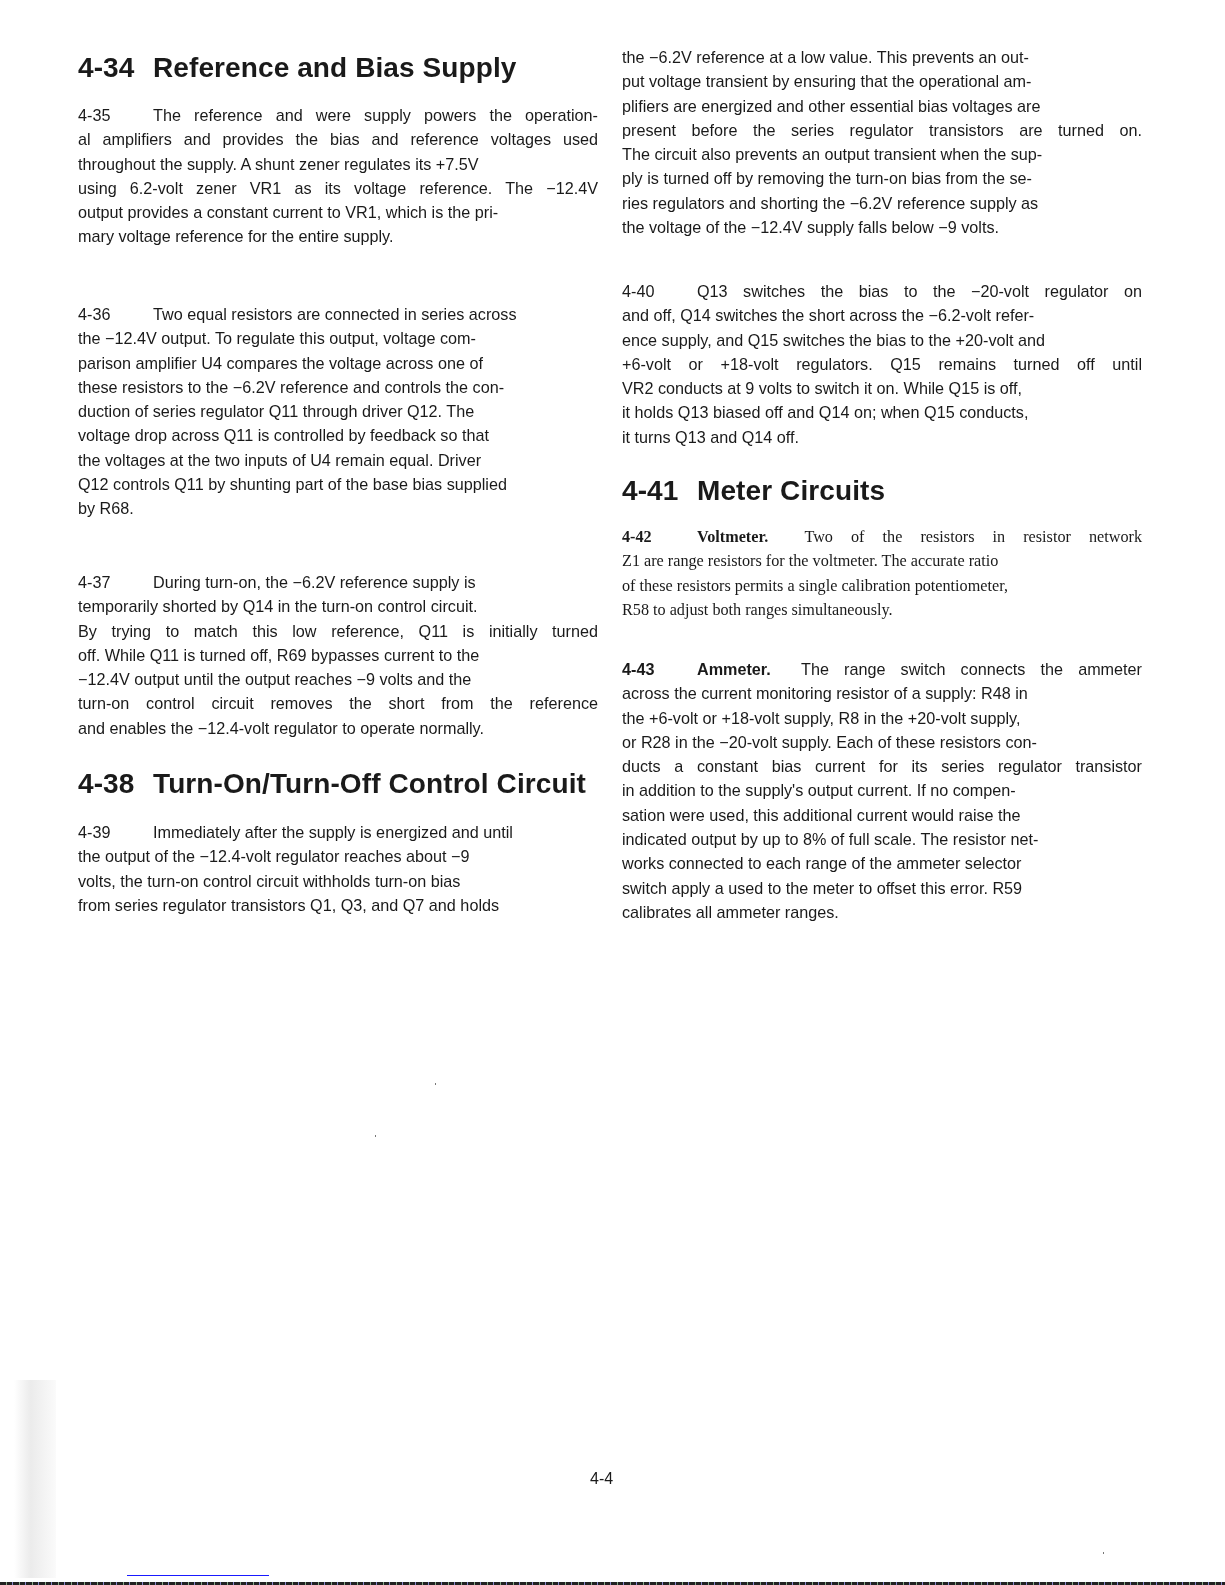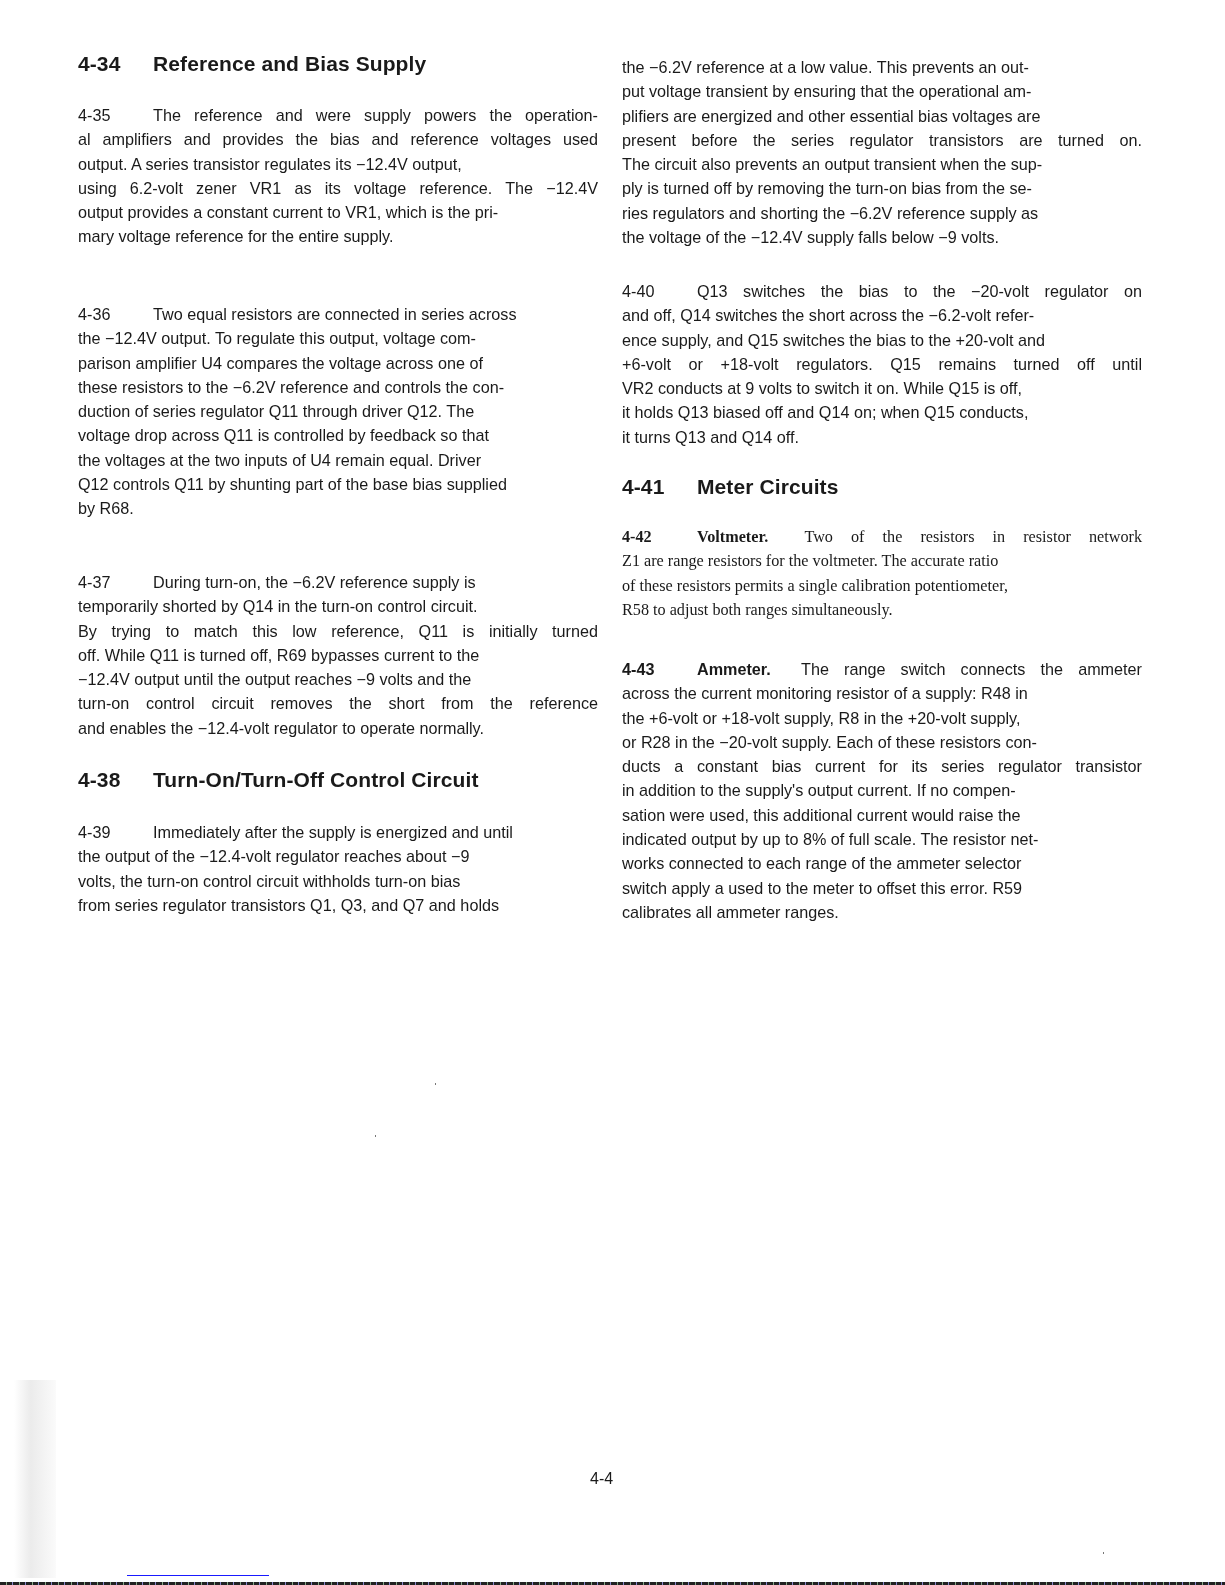--- a/index.html
+++ b/index.html
@@ -2,21 +2,21 @@
 <html><head>
 <meta charset="utf-8">
 <style>
   html, body { margin: 0; padding: 0; background: #ffffff; }
   body { width: 1225px; height: 1585px; position: relative; overflow: hidden;
          font-family: "Liberation Sans", "DejaVu Sans", sans-serif; color: #1a1a1a; }
   .page { position: absolute; left: 0; top: 0; width: 1225px; height: 1585px; }
   .col { position: absolute; top: 0; }
   .col-left { left: 78px; width: 520px; }
   .col-right { left: 622px; width: 520px; }
-  .heading { position: absolute; font-weight: bold; font-size: 21px; letter-spacing: 0.1px; white-space: nowrap; }
+  .heading { position: absolute; font-weight: bold; font-size: 28px; letter-spacing: 0.1px; white-space: nowrap; }
   .heading .num { display: inline-block; width: 75px; }
   .para { position: absolute; left: 0; width: 520px; }
   .line { display: block; height: 24.3px; line-height: 24.3px; font-size: 16.2px; white-space: nowrap; }
   .line.justify { text-align: justify; text-align-last: justify; }
   .pnum { display: inline-block; width: 75px; }
   .bold { font-weight: bold; }
   .page-number { position: absolute; left: 590px; top: 1470px; font-size: 16px; }
   .scan-edge { position: absolute; left: 14px; top: 1380px; width: 42px; height: 198px;
                background: linear-gradient(90deg, rgba(230,230,230,0.0), rgba(222,222,222,0.6) 40%, rgba(240,240,240,0.3)); }
   .blue-line { position: absolute; left: 127px; top: 1575px; width: 142px; height: 1px; background: #1a1aff; }
@@ -31,21 +31,21 @@
 
   <div class="col col-left">
 
     <div class="heading" style="top:52px;">
       <span class="num">4-34</span><span>Reference and Bias Supply</span>
     </div>
 
     <div class="para" style="top:103px;">
       <span class="line justify"><span class="pnum">4-35</span><span>The reference and were supply powers the operation-</span></span>
       <span class="line justify">al amplifiers and provides the bias and reference voltages used</span>
-      <span class="line">output.  A series transistor regulates its −12.4V output,</span>
+      <span class="line">throughout the supply.  A shunt zener regulates its +7.5V</span>
       <span class="line justify">using 6.2-volt zener VR1 as its voltage reference.  The −12.4V</span>
       <span class="line">output provides a constant current to VR1, which is the pri-</span>
       <span class="line">mary voltage reference for the entire supply.</span>
     </div>
 
     <div class="para" style="top:302px;">
       <span class="line"><span class="pnum">4-36</span><span>Two equal resistors are connected in series across</span></span>
       <span class="line">the −12.4V output.  To regulate this output, voltage com-</span>
       <span class="line">parison amplifier U4 compares the voltage across one of</span>
       <span class="line">these resistors to the −6.2V reference and controls the con-</span>
@@ -73,21 +73,21 @@
     <div class="para" style="top:820px;">
       <span class="line"><span class="pnum">4-39</span><span>Immediately after the supply is energized and until</span></span>
       <span class="line">the output of the −12.4-volt regulator reaches about −9</span>
       <span class="line">volts, the turn-on control circuit withholds turn-on bias</span>
       <span class="line">from series regulator transistors Q1, Q3, and Q7 and holds</span>
     </div>
   </div>
 
   <div class="col col-right">
 
-    <div class="para" style="top:55px;">
+    <div class="para" style="top:45px;">
       <span class="line">the −6.2V reference at a low value.  This prevents an out-</span>
       <span class="line">put voltage transient by ensuring that the operational am-</span>
       <span class="line">plifiers are energized and other essential bias voltages are</span>
       <span class="line justify">present before the series regulator transistors are turned on.</span>
       <span class="line">The circuit also prevents an output transient when the sup-</span>
       <span class="line">ply is turned off by removing the turn-on bias from the se-</span>
       <span class="line">ries regulators and shorting the −6.2V reference supply as</span>
       <span class="line">the voltage of the −12.4V supply falls below −9 volts.</span>
     </div>
 

